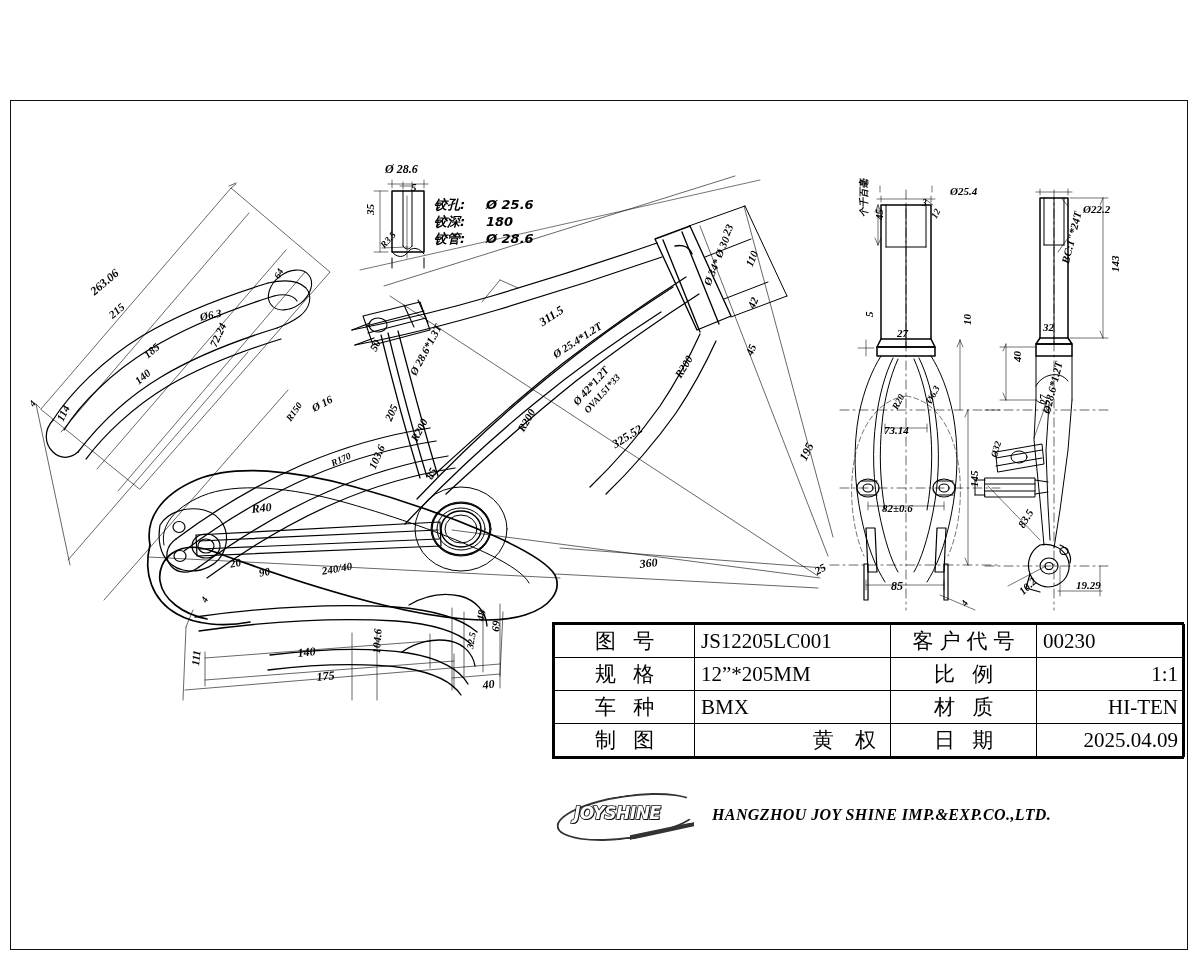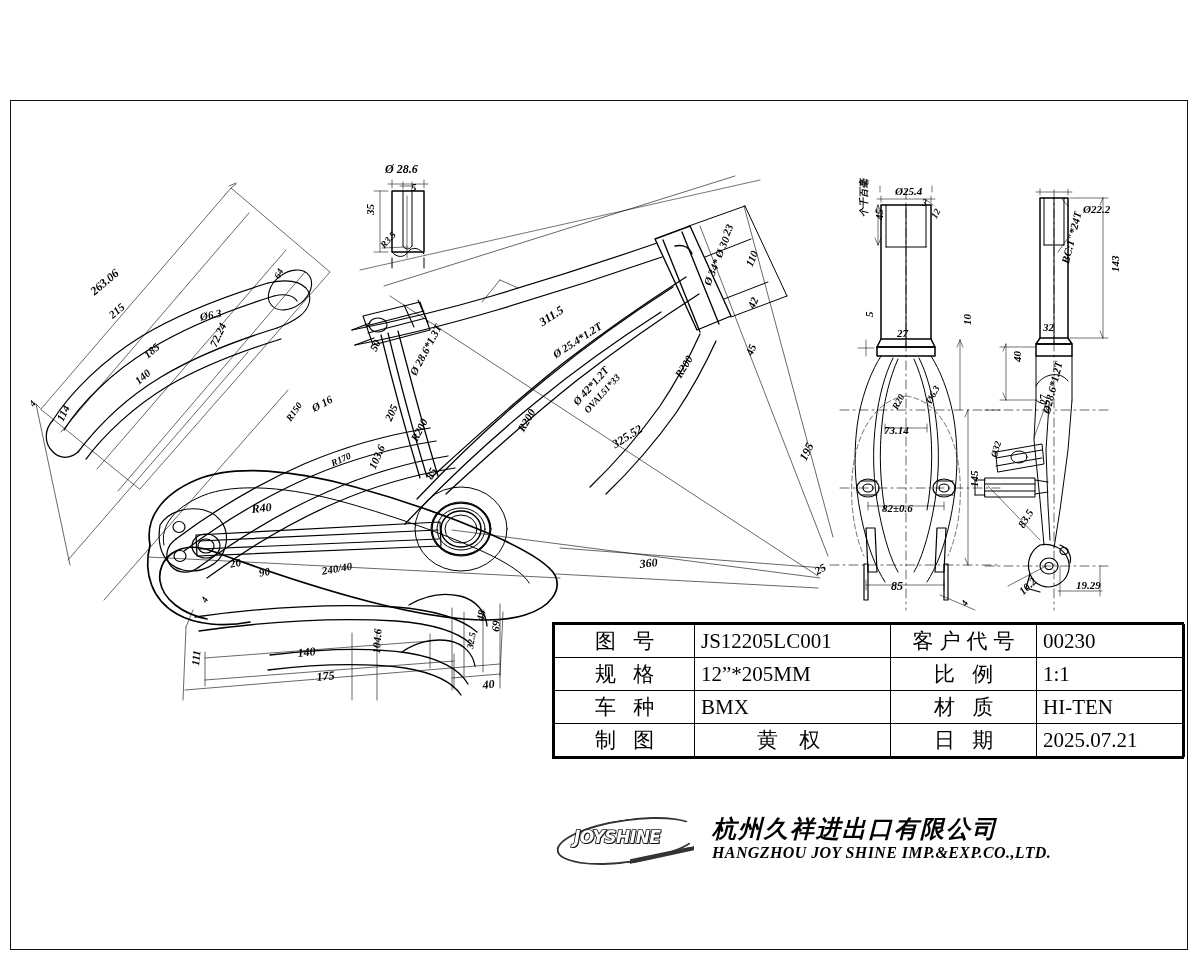--- a/index.html
+++ b/index.html
@@ -30,26 +30,26 @@
 
   
   #titleblock{position:absolute;left:552px;top:622px;width:632px;
      border:2px solid #000;box-sizing:border-box;background:#fff;}
   table.tb{border-collapse:collapse;width:100%;table-layout:fixed;}
   table.tb td{border:1px solid #000;height:32px;padding:0 6px;
      font-family:"Liberation Serif",serif;font-size:21px;color:#000;}
   td.cjk{font-family:"DejaVu Sans",sans-serif;font-size:19px;text-align:center;
      letter-spacing:6px;text-indent:6px;}
   td.val{font-family:"Liberation Serif",serif;font-size:20px;text-align:left;padding-left:9px;margin-top:39px;}
-  td.valc{text-align:left;}
-  td.cjkval{font-family:"DejaVu Sans",sans-serif;font-size:19px;text-align:center;
+  td.valc{text-align:right;}
+  td.cjkval{font-family:"DejaVu Sans",sans-serif;font-size:19px;text-align:right;
      padding-left:12px;letter-spacing:8px;margin-left:8px;}
   col.c1{width:140px;} col.c2{width:196px;} col.c3{width:146px;} col.c4{width:148px;}
 
-  #footer{position:absolute;left:552px;top:806px;width:632px;height:66px;
+  #footer{position:absolute;left:552px;top:782px;width:632px;height:66px;
      display:flex;align-items:center;gap:10px;}
   #logo{position:relative;width:150px;height:56px;flex:0 0 150px;}
   #logo .ell{position:absolute;left:4px;top:8px;width:140px;height:40px;
      border:2px solid #333;border-radius:50%;border-right-color:transparent;
      transform:rotate(-8deg);}
   #logo .wordmark{position:absolute;left:22px;top:16px;font-family:"DejaVu Sans",sans-serif;
      font-weight:700;font-style:italic;font-size:17px;letter-spacing:-0.5px;
      color:#fff;-webkit-text-stroke:1.6px #111;paint-order:stroke fill;
      text-shadow:1px 1px 0 #111;}
   #logo .swoosh{position:absolute;left:78px;top:40px;width:64px;height:8px;
@@ -346,20 +346,31 @@
         <path d="M1034 438 L1046 404"></path>
       </g>
 
       <g stroke-width="0.6">
         <path d="M925 199 L933 205 M1062 199 L1068 206"></path>
         <path d="M1058 252 L1068 238"></path>
       </g>
     </g>
   </svg>
 
+  <div class="noteblk">
+    <span class="row">
+      <span class="k">铰孔:</span><span class="v">Ø 25.6</span>
+    </span>
+    <span class="row">
+      <span class="k">铰深:</span><span class="v">180</span>
+    </span>
+    <span class="row">
+      <span class="k">铰管:</span><span class="v">Ø 28.6</span>
+    </span>
+  </div>
 
   <div id="dimlayer">
       <span class="lbl dim-lg" style="left: 88px; top: 288px; transform-origin: left top; transform: rotate(-40deg);">263.06</span>
       <span class="lbl dim" style="left: 107px; top: 312px; transform-origin: left top; transform: rotate(-40deg);">215</span>
       <span class="lbl dim" style="left: 142px; top: 352px; transform-origin: left top; transform: rotate(-40deg);">185</span>
       <span class="lbl dim" style="left: 133px; top: 378px; transform-origin: left top; transform: rotate(-40deg);">140</span>
       <span class="lbl dim" style="left: 55px; top: 418px; transform-origin: left top; transform: rotate(-64deg);">114</span>
       <span class="lbl dim-sm" style="left: 28px; top: 403px; transform-origin: left top; transform: rotate(-52deg);">4</span>
       <span class="lbl dim" style="left: 199px; top: 312px; transform-origin: left top; transform: rotate(-12deg);">Ø6.3</span>
       <span class="lbl dim" style="left: 208px; top: 344px; transform-origin: left top; transform: rotate(-65deg);">72.24</span>
@@ -398,21 +409,21 @@
       <span class="lbl dim" style="left: 371px; top: 653px; transform-origin: left top; transform: rotate(-86deg);">104.6</span>
       <span class="lbl dim" style="left: 475px; top: 620px; transform-origin: left top; transform: rotate(-80deg);">48</span>
       <span class="lbl dim-sm" style="left: 466px; top: 648px; transform-origin: left top; transform: rotate(-80deg);">32.5</span>
       <span class="lbl dim" style="left: 490px; top: 631px; transform-origin: left top; transform: rotate(-84deg);">69</span>
       <span class="lbl dim-lg" style="left: 482px; top: 679px; transform-origin: left top; transform: rotate(-6deg);">40</span>
       <span class="lbl dim-sm" style="left: 200px; top: 600px; transform-origin: left top; transform: rotate(-62deg);">4</span>
       <span class="lbl dim-lg" style="left: 385px; top: 163px; transform-origin: left top; transform: rotate(0deg);">Ø 28.6</span>
       <span class="lbl dim" style="left: 411px; top: 182px; transform-origin: left top; transform: rotate(0deg);">5</span>
       <span class="lbl dim" style="left: 365px; top: 215px; transform-origin: left top; transform: rotate(-90deg);">35</span>
       <span class="lbl dim-sm" style="left: 379px; top: 244px; transform-origin: left top; transform: rotate(-48deg);">R3.5</span>
-      <span class="lbl dim" style="left: 895px; top: 186px; transform-origin: left top; transform: rotate(0deg);">Ø25.4</span>
+      <span class="lbl dim" style="left: 950px; top: 186px; transform-origin: left top; transform: rotate(0deg);">Ø25.4</span>
       <span class="lbl dim-sm" style="left: 922px; top: 199px; transform-origin: left top; transform: rotate(0deg);">3</span>
       <span class="lbl dim-sm" style="left: 930px; top: 216px; transform-origin: left top; transform: rotate(-62deg);">12</span>
       <span class="lbl dim" style="left: 874px; top: 220px; transform-origin: left top; transform: rotate(-90deg);">45</span>
       <span class="lbl dim-sm" style="left: 860px; top: 217px; transform-origin: left top; transform: rotate(-90deg);">个千百毫</span>
       <span class="lbl dim" style="left: 864px; top: 317px; transform-origin: left top; transform: rotate(-90deg);">5</span>
       <span class="lbl dim" style="left: 897px; top: 328px; transform-origin: left top; transform: rotate(0deg);">27</span>
       <span class="lbl dim" style="left: 962px; top: 325px; transform-origin: left top; transform: rotate(-90deg);">10</span>
       <span class="lbl dim-sm" style="left: 891px; top: 407px; transform-origin: left top; transform: rotate(-62deg);">R20</span>
       <span class="lbl dim-sm" style="left: 925px; top: 401px; transform-origin: left top; transform: rotate(-62deg);">Ø6.3</span>
       <span class="lbl dim" style="left: 884px; top: 425px; transform-origin: left top; transform: rotate(0deg);">73.14</span>
@@ -457,31 +468,30 @@
           <tr>
             <td class="cjk">车    种</td>
             <td class="val">BMX</td>
             <td class="cjk">材    质</td>
             <td class="val valc">HI-TEN</td>
           </tr>
           <tr>
             <td class="cjk">制    图</td>
             <td class="cjkval">黄  权</td>
             <td class="cjk">日    期</td>
-            <td class="val valc">2025.07.21</td>
+            <td class="val valc">2025.04.09</td>
           </tr>
         </tbody>
     </table>
   </div>
 
   <div id="footer">
     <div id="logo">
       <div class="ell"></div>
       <div class="wordmark">JOYSHINE</div>
       <div class="swoosh"></div>
     </div>
     <div id="fcomp">
-      <div class="cn-name">杭州久祥进出口有限公司</div>
       <div class="en-name">HANGZHOU JOY SHINE IMP.&amp;EXP.CO.,LTD.</div>
     </div>
   </div>
 
 </div>
 
 </body></html>

